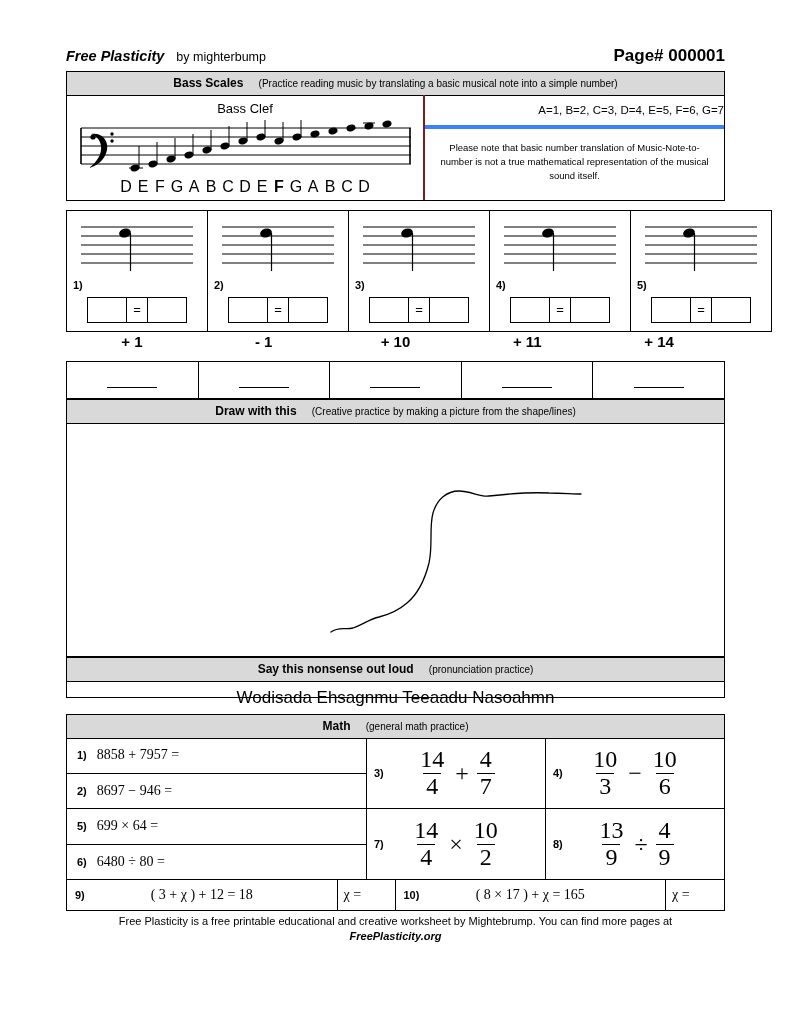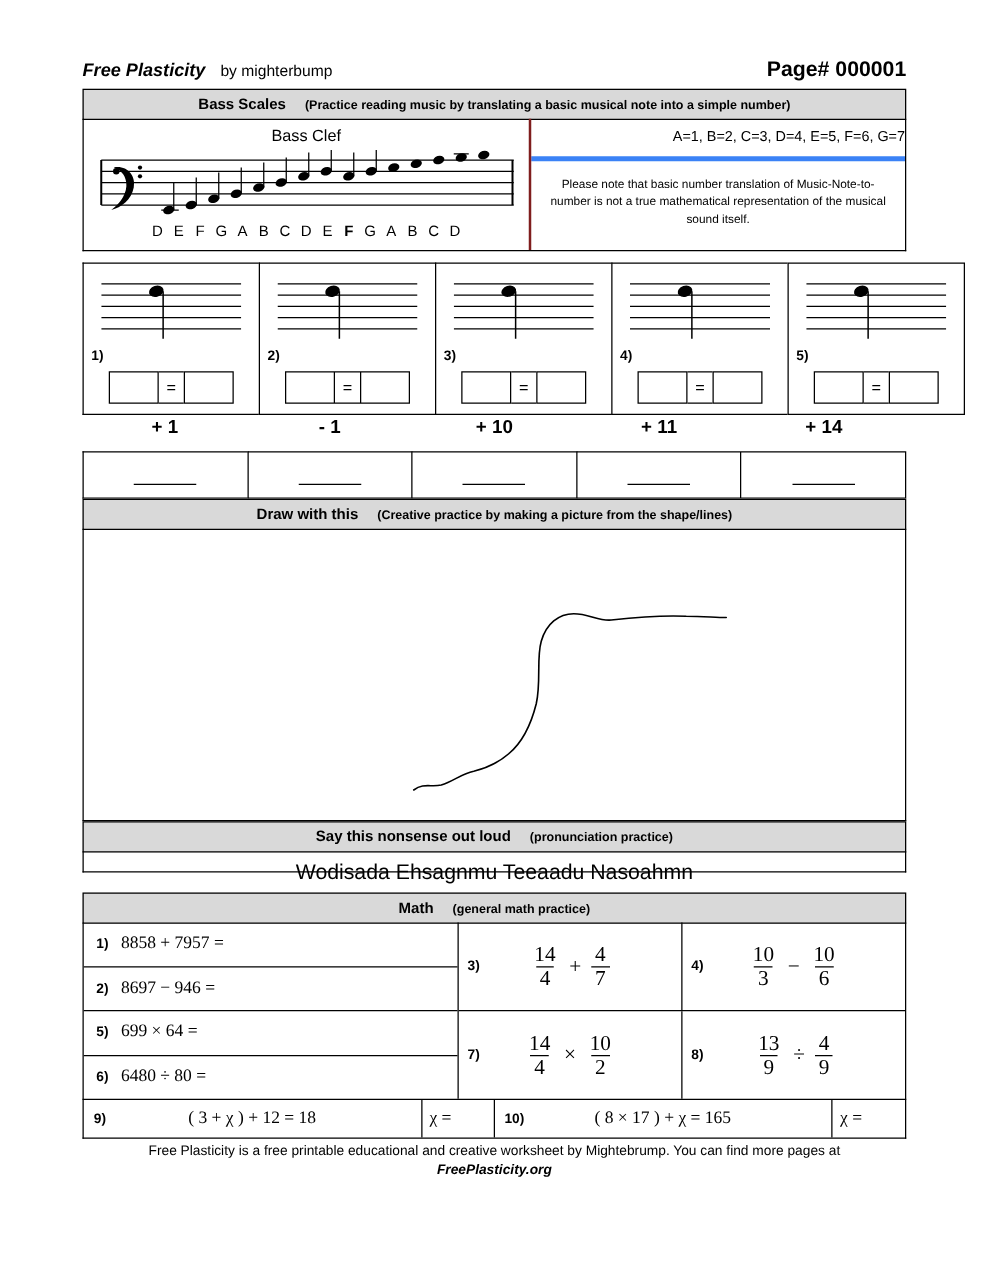--- a/index.html
+++ b/index.html
@@ -57,21 +57,21 @@
     box-sizing: border-box;
   }
   .bar {
     background: #d9d9d9;
     border: 1px solid #000;
     text-align: center;
     padding: 4px 0 5px;
     font-size: 11.5px;
   }
   .bar b { font-size: 12px; }
-  .bar .sub { font-size: 10px; font-weight: bold; margin-left: 12px; }
+  .bar .sub { font-size: 10px; font-weight: normal; margin-left: 12px; }
 
   
   #scales-bar { top: 71px; }
   #scales-body {
     top: 95px;
     display: flex;
     border: 1px solid #000;
     border-top: none;
     height: 106px;
   }
@@ -86,21 +86,21 @@
     font-size: 13px;
     padding-top: 6px;
   }
   .staff-wrap {
     position: relative;
     height: 56px;
     margin: 4px 10px 0 10px;
   }
   .note-letters {
     text-align: center;
-    font-size: 12px;
+    font-size: 16px;
     letter-spacing: 0;
     margin-top: 2px;
   }
   .note-letters span { display: inline-block; width: 17px; }
   .note-letters span.bold { font-weight: bold; }
 
   .scales-right {
     flex: 1;
     display: flex;
     flex-direction: column;
@@ -281,21 +281,21 @@
   .frac-cell .fnum {
     position: absolute;
     left: 7px;
     top: 50%;
     transform: translateY(-50%);
     font-size: 11px;
     font-weight: bold;
   }
   .fracexp {
     font-family: "Liberation Serif", serif;
-    font-size: 17px;
+    font-size: 24px;
     display: flex;
     align-items: center;
     gap: 8px;
   }
   .frac {
     display: inline-flex;
     flex-direction: column;
     align-items: center;
     line-height: 1.05;
   }

